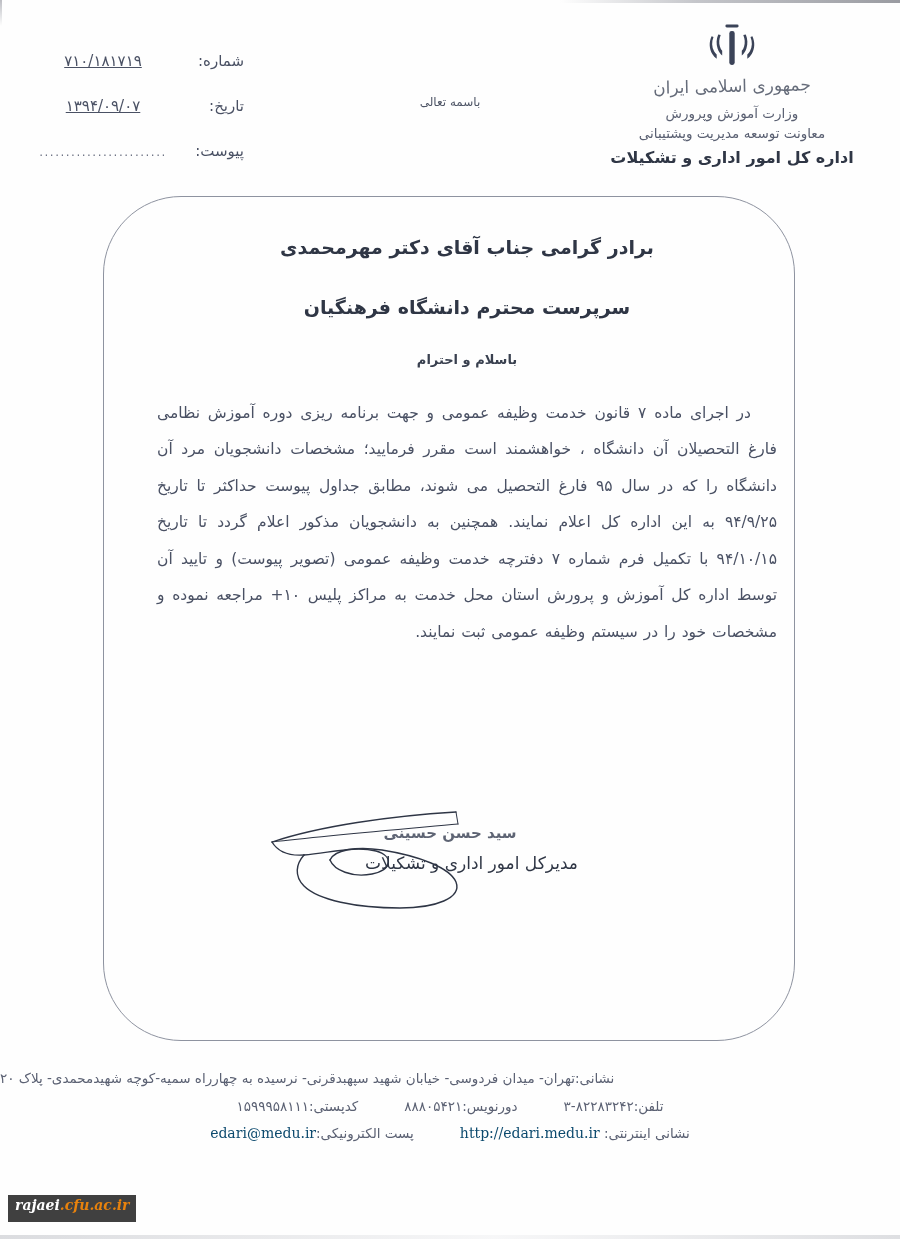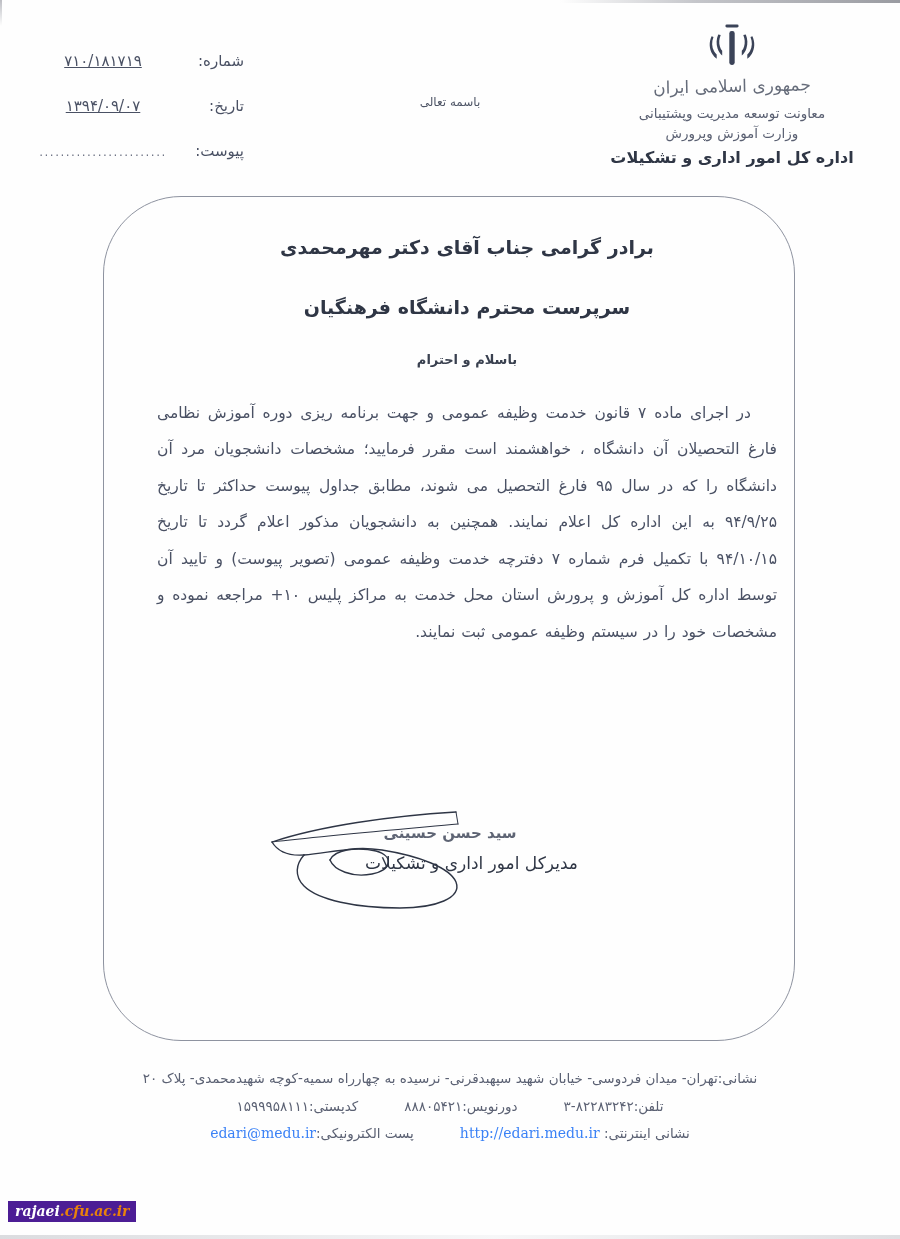--- a/index.html
+++ b/index.html
@@ -199,52 +199,52 @@
     top: -12px;
     left: -52px;
     pointer-events: none;
   }
 
   
   .footer {
     position: absolute;
     top: 1070px;
     left: 0; right: 0;
-    text-align: center;
+    text-align: left;
     color: #5b6173;
   }
   .footer-address {
     font-size: 13.5px;
     letter-spacing: .1px;
     margin-bottom: 12px;
   }
   .footer-row {
     display: flex;
     justify-content: center;
     align-items: baseline;
     gap: 46px;
     font-size: 13.5px;
     margin-bottom: 11px;
   }
   .footer-item { white-space: nowrap; }
   .footer-latin {
     font-family: "DejaVu Serif", serif;
     font-size: 14px;
-    color: #3b82f6;
+    color: #0c4a6e;
     direction: ltr;
     display: inline-block;
   }
 
   
   .watermark {
     position: absolute;
     bottom: 17px;
     left: 8px;
-    background: #4c1d95;
-    padding: 3px 7px 4px 7px;
+    background: #404040;
+    padding: 3px 7px 10px 7px;
     font-family: "DejaVu Serif", serif;
     font-style: italic;
     font-weight: bold;
     font-size: 14px;
     direction: ltr;
     line-height: 1;
   }
   .wm-a { color: #ffffff; }
   .wm-b { color: #e8820c; }
 </style>
@@ -263,22 +263,22 @@
         <rect x="25.3" y="9" width="5.4" height="34" rx="2.4"></rect>
         <rect x="21.4" y="2.6" width="13.2" height="2.9" rx="1.4"></rect>
         <path d="M14.2 12.5c-1.9 4.6-2.1 9.4-0.6 13.9 1.0 3.0 2.7 5.4 4.6 7.0l0-4.6c-1.0-1.2-1.8-2.7-2.3-4.4-1.1-3.6-0.8-7.6 0.8-11.4z"></path>
         <path d="M41.8 12.5c1.9 4.6 2.1 9.4 0.6 13.9-1.0 3.0-2.7 5.4-4.6 7.0l0-4.6c1.0-1.2 1.8-2.7 2.3-4.4 1.1-3.6 0.8-7.6-0.8-11.4z"></path>
         <path d="M7.6 14.2C4.9 20.0 5.1 26.7 8.3 32.0c1.2 2.0 2.7 3.6 4.4 4.8l0-4.2c-1.0-0.9-1.9-2.0-2.6-3.3-2.4-4.2-2.6-9.5-0.6-14.3z"></path>
         <path d="M48.4 14.2c2.7 5.8 2.5 12.5-0.7 17.8-1.2 2.0-2.7 3.6-4.4 4.8l0-4.2c1.0-0.9 1.9-2.0 2.6-3.3 2.4-4.2 2.6-9.5 0.6-14.3z"></path>
         <path d="M28 43.6c-2.4 1.9-5.4 3.0-8.6 3.0-3.0 0-5.8-0.9-8.1-2.6 2.0 3.4 5.9 5.7 10.4 5.7 2.3 0 4.5-0.6 6.3-1.7z" opacity="0"></path>
       </g>
     </svg>
     <div class="emblem-caption">جمهوری اسلامی ایران</div>
+    <div class="ministry-line">وزارت آموزش وپرورش</div>
     <div class="ministry-line">معاونت توسعه مدیریت وپشتیبانی</div>
-    <div class="ministry-line">وزارت آموزش وپرورش</div>
     <div class="dept-line">اداره کل امور اداری و تشکیلات</div>
   </div>
 
   <div class="meta">
     <div class="meta-row">
       <span class="meta-label">شماره:</span>
       <span class="meta-value">۷۱۰/۱۸۱۷۱۹</span>
     </div>
     <div class="meta-row">
       <span class="meta-label">تاریخ:</span>

